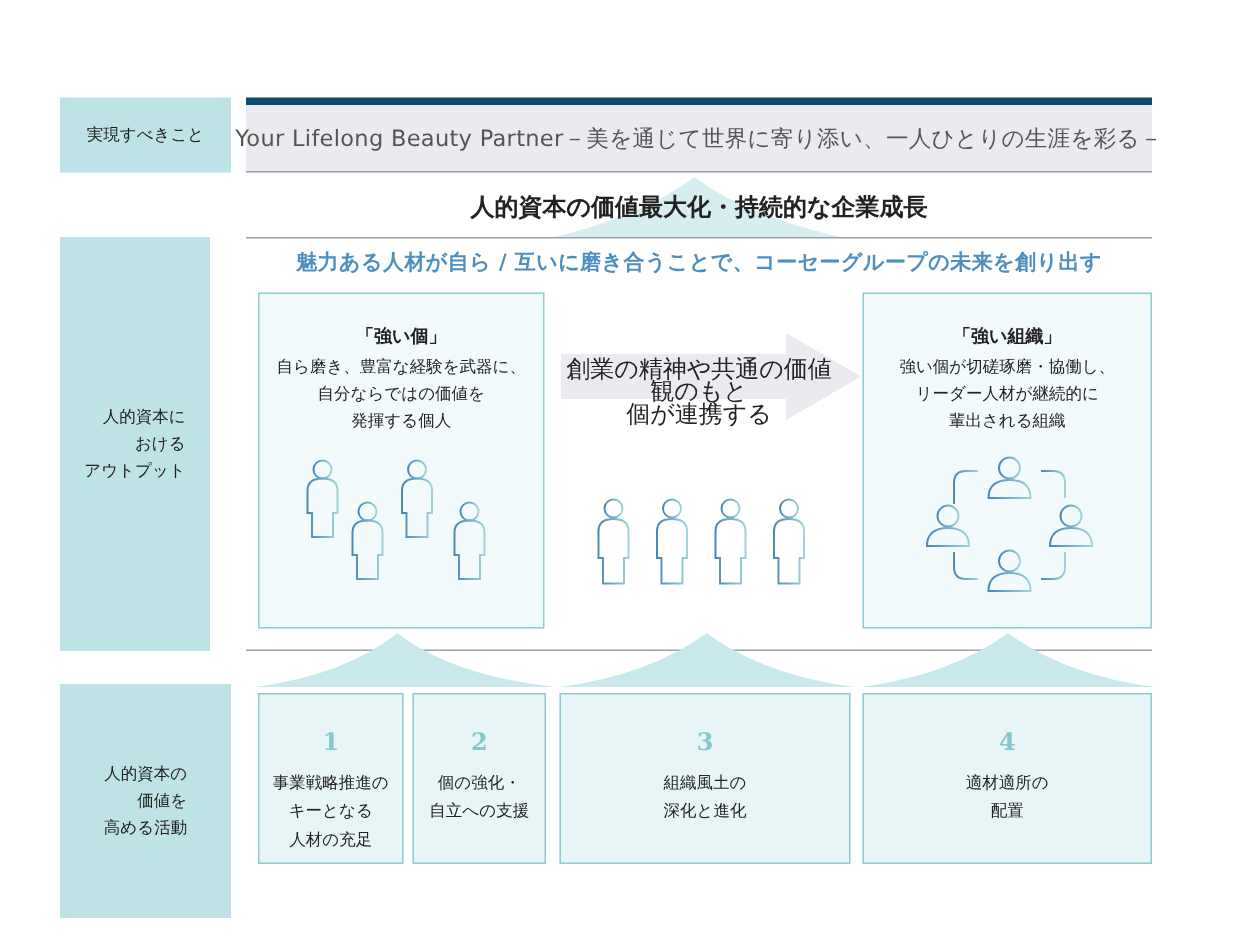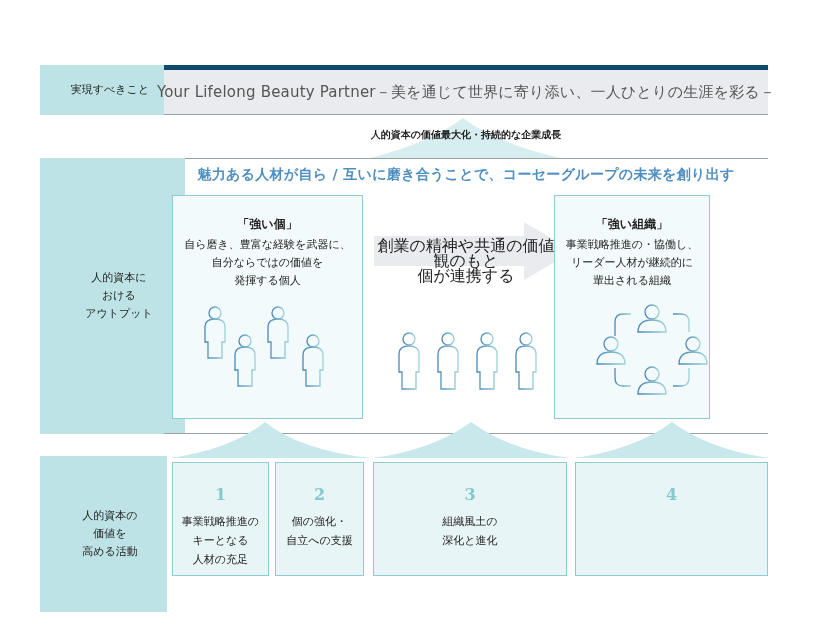--- a/index.html
+++ b/index.html
@@ -1,20 +1,20 @@
 <!DOCTYPE html>
 <html><head>
 <meta charset="utf-8">
 <style>
   html,body{margin:0;padding:0;background:#ffffff;}
   body{width:826px;height:628px;position:relative;overflow:hidden;font-family:"DejaVu Sans","Liberation Sans",sans-serif;color:#222;}
-  .label-box{position:absolute;background:#bde3e6;display:flex;align-items:center;justify-content:center;text-align:center;font-size:11px;line-height:18px;color:#222;white-space:pre-line;padding-left:13px;}
+  .label-box{position:absolute;background:#bde3e6;display:flex;align-items:center;justify-content:center;text-align:right;font-size:11px;line-height:18px;color:#222;white-space:pre-line;}
   .vision{position:absolute;left:164px;top:65px;width:604px;height:50px;background:#e9ebef;border-top:5px solid #0c4a6e;border-bottom:1px solid #9aa0a8;box-sizing:border-box;display:flex;align-items:center;justify-content:center;font-size:15px;color:#555;letter-spacing:0.2px;white-space:nowrap;}
   .hline{position:absolute;height:1px;background:#9aa0a8;}
-  .goal{position:absolute;left:164px;top:128px;width:604px;text-align:center;font-size:10px;font-weight:bold;color:#222;}
+  .goal{position:absolute;left:164px;top:128px;width:604px;text-align:center;font-size:16px;font-weight:bold;color:#222;}
   .headline{position:absolute;left:164px;top:166px;width:604px;text-align:center;font-size:14px;font-weight:bold;color:#4f8fc0;letter-spacing:0.3px;}
   .panel{position:absolute;background:#f3fafb;border:1px solid #8fcbd1;box-sizing:border-box;}
   .panel .ttl{position:absolute;left:0;width:100%;text-align:center;font-size:12px;font-weight:bold;color:#222;}
   .panel .desc{position:absolute;left:0;width:100%;text-align:center;font-size:11px;line-height:18px;color:#222;white-space:pre-line;}
   .arrow-text{position:absolute;left:376px;top:238px;width:180px;text-align:center;font-size:16px;line-height:15px;color:#222;white-space:pre-line;}
   .act{position:absolute;top:462px;height:114px;background:#e8f5f6;border:1px solid #8fcbd1;box-sizing:border-box;text-align:center;}
   .act .num{position:absolute;top:22px;left:0;width:100%;font-family:"DejaVu Serif","Liberation Serif",serif;font-weight:bold;font-size:16px;color:#84c7cc;}
   .act .txt{position:absolute;top:49px;left:0;width:100%;font-size:11px;line-height:19px;color:#222;white-space:pre-line;}
   svg{position:absolute;overflow:visible;}
 </style>
@@ -24,21 +24,21 @@
 <div class="label-box" style="left:40px;top:65px;width:114px;height:50px;">実現すべきこと</div>
 <div class="vision">Your Lifelong Beauty Partner－美を通じて世界に寄り添い、一人ひとりの生涯を彩る－</div>
 
 <svg style="left:370px;top:118px;" width="190" height="40" viewBox="0 0 190 40">
   <path d="M0 40 Q60 25 93 0 Q126 25 190 40 Z" fill="#d6eef0"></path>
 </svg>
 
 <div class="goal">人的資本の価値最大化・持続的な企業成長</div>
 <div class="hline" style="left:164px;top:158px;width:604px;"></div>
 
-<div class="label-box" style="left:40px;top:158px;width:132px;height:276px;">人的資本に
+<div class="label-box" style="left:40px;top:158px;width:100px;height:276px;">人的資本に
 おける
 アウトプット</div>
 <div class="headline">魅力ある人材が自ら / 互いに磨き合うことで、コーセーグループの未来を創り出す</div>
 
 <div class="panel" style="left:172px;top:195px;width:191px;height:224px;">
   <div class="ttl" style="top:20px;">「強い個」</div>
   <div class="desc" style="top:40px;">自ら磨き、豊富な経験を武器に、
 自分ならではの価値を
 発揮する個人</div>
   <svg style="left:28px;top:110px;" width="130" height="90" viewBox="0 0 130 90">
@@ -82,23 +82,23 @@
     <use href="#person2" x="0" y="0"></use>
     <use href="#person2" x="39" y="0"></use>
     <use href="#person2" x="78" y="0"></use>
     <use href="#person2" x="117" y="0"></use>
     <line x1="22" y1="33" x2="39" y2="33"></line>
     <line x1="61" y1="33" x2="78" y2="33"></line>
     <line x1="100" y1="33" x2="117" y2="33"></line>
   </g>
 </svg>
 
-<div class="panel" style="left:554px;top:195px;width:156px;height:224px;">
+<div class="panel" style="left:575px;top:195px;width:193px;height:224px;">
   <div class="ttl" style="top:20px;">「強い組織」</div>
-  <div class="desc" style="top:40px;">事業戦略推進の・協働し、
+  <div class="desc" style="top:40px;">強い個が切磋琢磨・協働し、
 リーダー人材が継続的に
 輩出される組織</div>
   <svg style="left:40px;top:106px;" width="114" height="96" viewBox="0 0 114 96">
     <defs>
       <linearGradient id="pg3" x1="0" x2="1" y1="0" y2="0">
         <stop offset="0" stop-color="#4a86b8"></stop>
           <stop offset="1" stop-color="#9fd3d8"></stop>
       </linearGradient>
       <g id="bust">
         <circle cx="14" cy="8" r="7"></circle>
@@ -147,13 +147,15 @@
   <div class="txt">個の強化・
 自立への支援</div>
 </div>
 <div class="act" style="left:373px;width:194px;">
   <div class="num">3</div>
   <div class="txt">組織風土の
 深化と進化</div>
 </div>
 <div class="act" style="left:575px;width:193px;">
   <div class="num">4</div>
+  <div class="txt">適材適所の
+配置</div>
 </div>
 
 </body></html>

